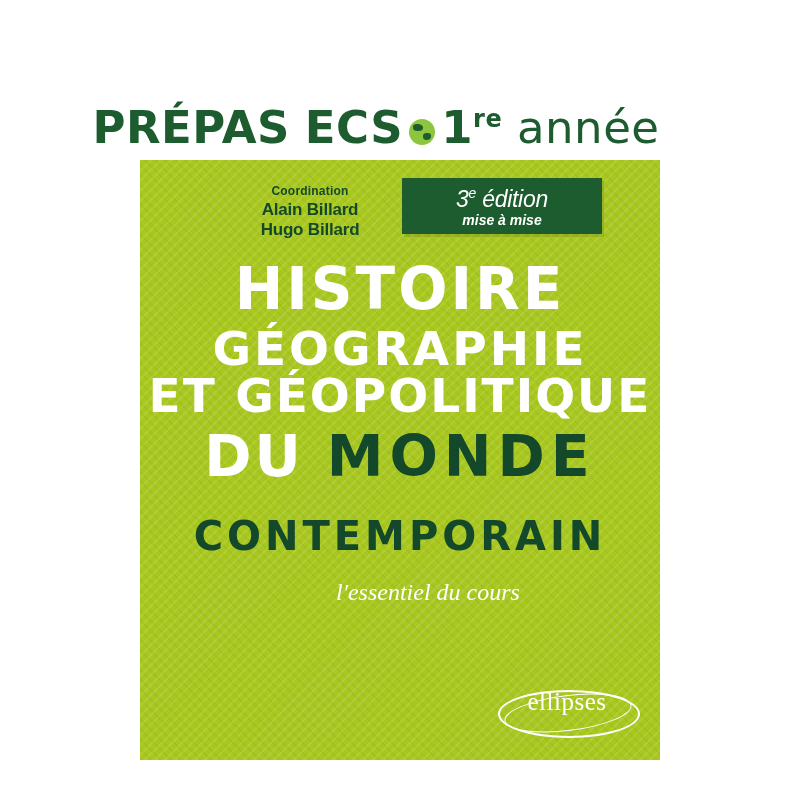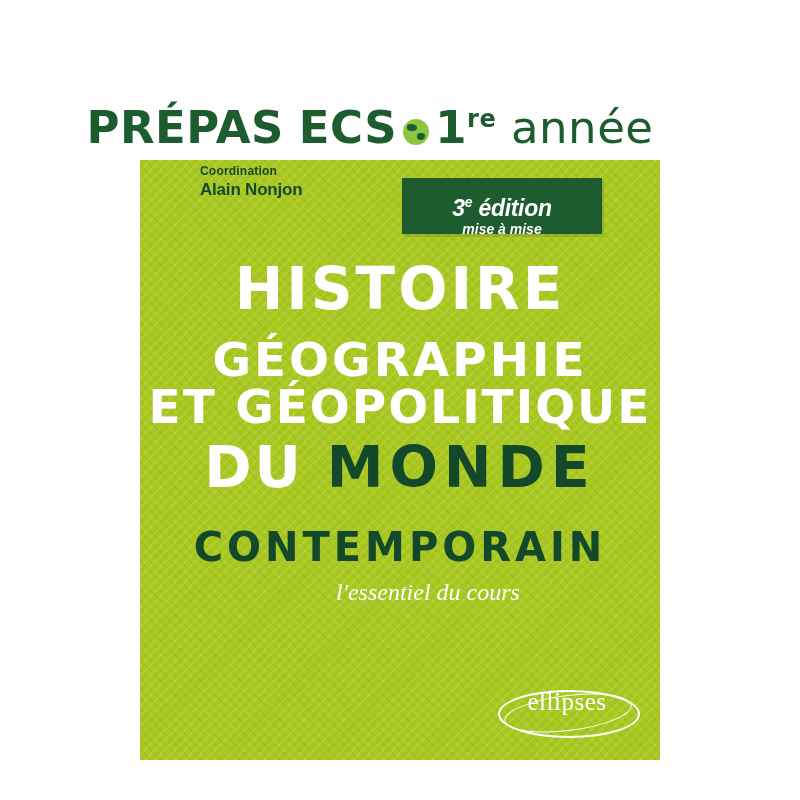--- a/index.html
+++ b/index.html
@@ -26,21 +26,21 @@
     position: absolute;
     left: 0;
     top: 0;
     width: 800px;
     height: 160px;
     background: #ffffff;
   }
 
   .headline {
     position: absolute;
-    left: 10px;
+    left: 16px;
     top: 95px;
     width: 720px;
     text-align: center;
     white-space: nowrap;
     font-family: "DejaVu Sans", sans-serif;
     font-size: 45px;
     line-height: 48px;
     color: #1d5c2e;
     letter-spacing: 0.5px;
   }
@@ -101,22 +101,23 @@
     background-image:
       repeating-linear-gradient(135deg, rgba(255,255,255,0.10) 0px, rgba(255,255,255,0.10) 2px, rgba(0,0,0,0) 2px, rgba(0,0,0,0) 7px),
       repeating-linear-gradient(45deg, rgba(0,0,0,0.035) 0px, rgba(0,0,0,0.035) 2px, rgba(0,0,0,0) 2px, rgba(0,0,0,0) 7px);
     overflow: hidden;
   }
 
   
   .coordination {
     position: absolute;
     left: 60px;
-    top: 4px;
+    top: 24px;
     width: 220px;
+    text-align: center;
     color: #14482a;
     font-family: "Liberation Sans", sans-serif;
   }
   .coordination .coord-label {
     font-size: 12px;
     font-weight: bold;
     letter-spacing: 0.2px;
     margin-bottom: 2px;
   }
   .coordination .coord-name {
@@ -133,24 +134,24 @@
     top: 18px;
     width: 200px;
     height: 56px;
     background: #1d5c2e;
     color: #ffffff;
     text-align: center;
     box-shadow: 2px 3px 0 rgba(0,0,0,0.10);
   }
   .edition-ribbon .ed-main {
     font-size: 23px;
-    font-weight: bold;
+    font-weight: normal;
     font-style: italic;
     line-height: 26px;
-    padding-top: 11px;
+    padding-top: 2px;
     letter-spacing: -0.3px;
   }
   .edition-ribbon .ed-main sup {
     font-size: 14px;
   }
   .edition-ribbon .ed-sub {
     font-size: 14px;
     font-weight: bold;
     font-style: italic;
     line-height: 16px;
@@ -167,21 +168,21 @@
     font-family: "DejaVu Sans", sans-serif;
     font-weight: bold;
   }
   .t-line {
     white-space: nowrap;
     line-height: 1;
   }
   .t1 {
     font-size: 58px;
     letter-spacing: 3px;
-    margin-bottom: 18px;
+    margin-bottom: 7px;
   }
   .t2 {
     font-size: 47px;
     letter-spacing: 3px;
     margin-bottom: 0;
   }
   .t3 {
     font-size: 47px;
     letter-spacing: 2px;
     margin-bottom: 9px;
@@ -265,21 +266,22 @@
       <span class="hl-bold">PRÉPAS</span>
       <span class="hl-bold">ECS</span><span class="globe-dot"></span><span class="hl-bold">1</span><span class="hl-sup">re</span>
       <span class="hl-light">année</span>
     </div>
   </div>
 
   <div class="panel">
 
     <div class="coordination">
       <div class="coord-label">Coordination</div>
-      <div class="coord-name">Alain Nonjon</div>
+      <div class="coord-name">Alain Billard</div>
+      <div class="coord-name">Hugo Billard</div>
     </div>
 
     <div class="edition-ribbon">
       <div class="ed-main"><span>3</span><sup>e</sup> <span>édition</span></div>
       <div class="ed-sub">mise à mise</div>
     </div>
 
     <div class="title-block">
       <div class="t-line t1">HISTOIRE</div>
       <div class="t-line t2">GÉOGRAPHIE</div>

